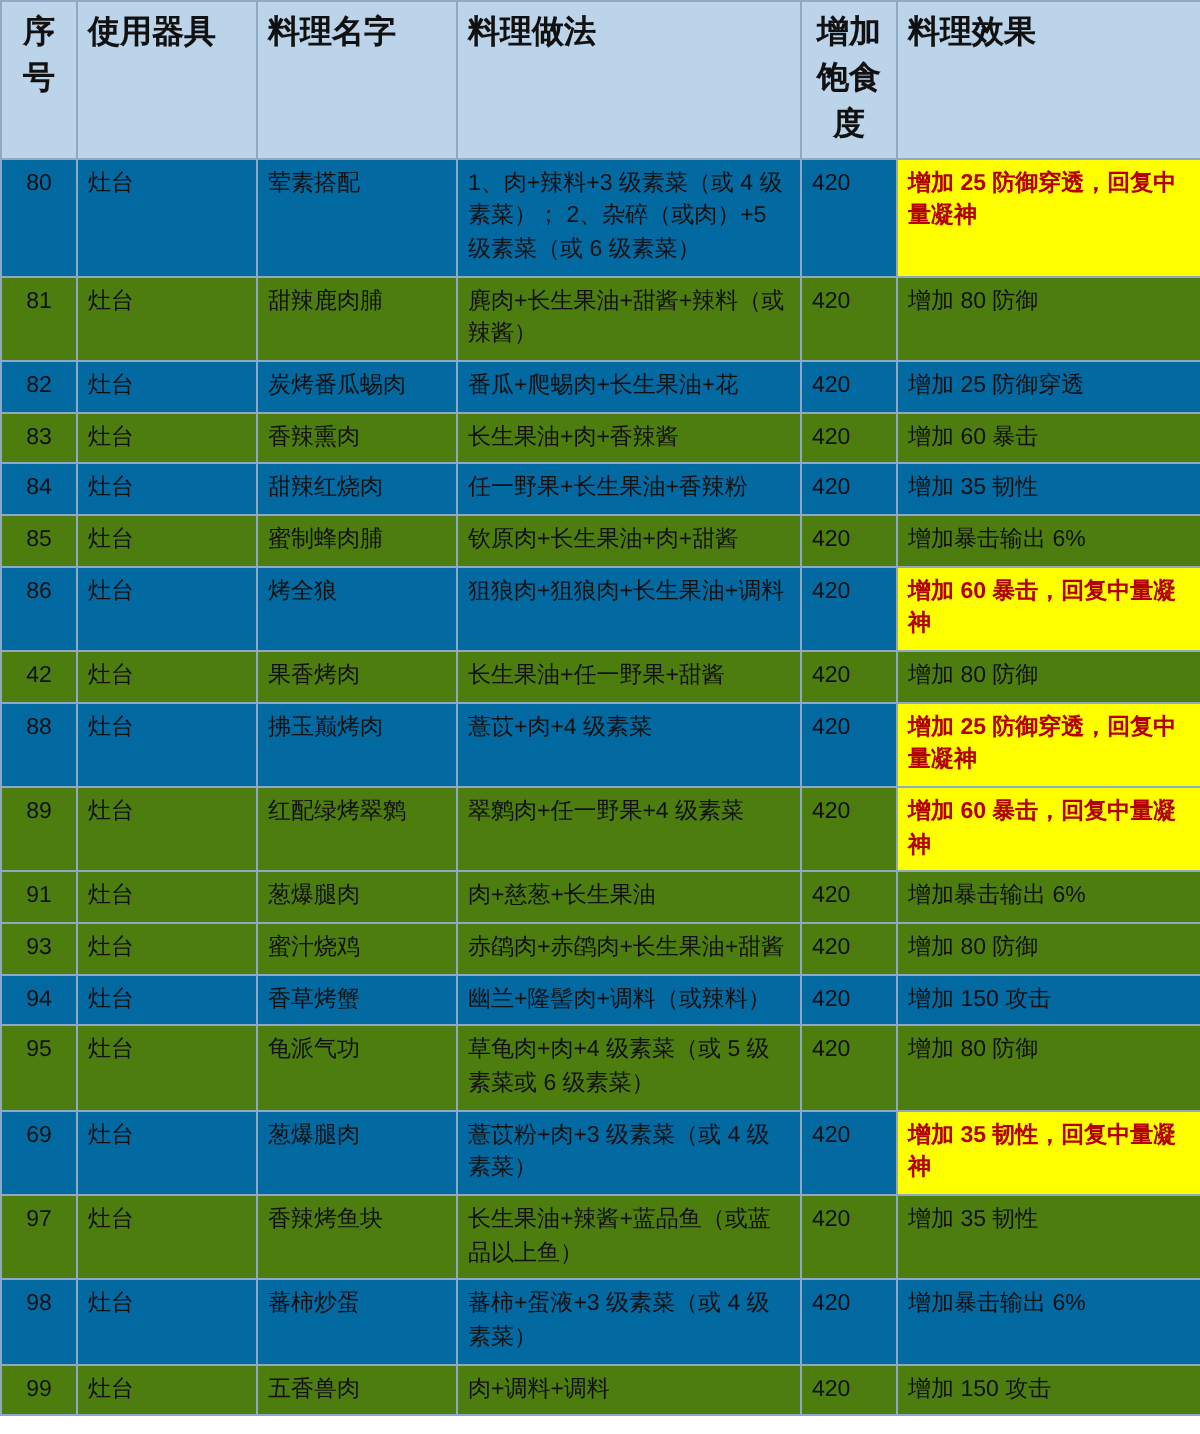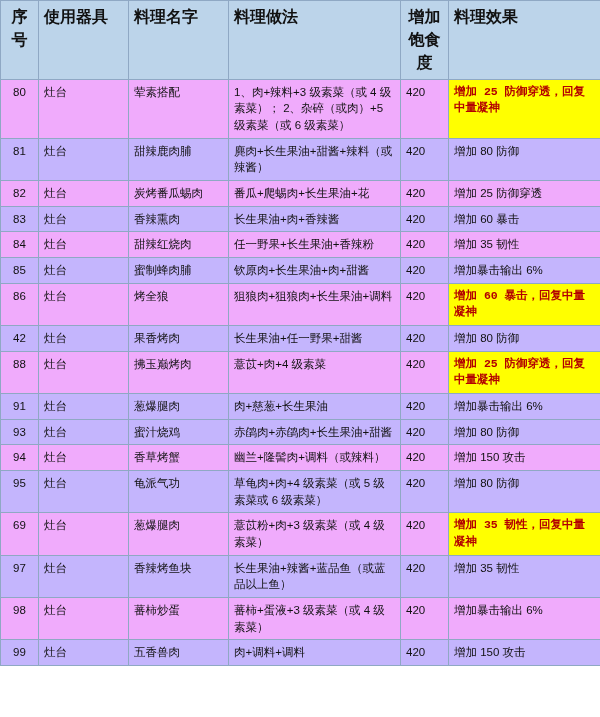--- a/index.html
+++ b/index.html
@@ -37,30 +37,29 @@
     background: #bcd4ea;
     font-weight: bold;
     text-align: left;
     font-size: 16px;
     padding-top: 8px;
     padding-bottom: 8px;
     vertical-align: middle;
   }
   thead th.center { text-align: center; }
 
-  tbody tr.row-odd td { background: #f0abfc; }
-  tbody tr.row-even td { background: #c4b5fd; }
+  tbody tr.row-odd td { background: #0369a1; }
+  tbody tr.row-even td { background: #4d7c0f; }
 
   td.idx { text-align: center; }
   td.full { text-align: left; }
   td.effect-hl {
     background: #ffff00 !important;
     color: #b30000;
     font-weight: bold;
-    font-family: Liberation Mono, monospace;
   }
   .nowrap-cell { white-space: normal; }
 </style>
 </head>
 <body>
 
 <table id="recipe-table">
   <colgroup>
     <col class="c-idx">
     <col class="c-tool">
@@ -147,20 +146,28 @@
       </tr>
       <tr class="row-odd">
         <td class="idx">88</td>
         <td class="">灶台</td>
         <td class="">拂玉巅烤肉</td>
         <td class="nowrap-cell">薏苡+肉+4 级素菜</td>
         <td class="full">420</td>
         <td class="effect-hl">增加 25 防御穿透，回复中量凝神</td>
       </tr>
       <tr class="row-even">
+        <td class="idx">89</td>
+        <td class="">灶台</td>
+        <td class="">红配绿烤翠鹩</td>
+        <td class="nowrap-cell">翠鹩肉+任一野果+4 级素菜</td>
+        <td class="full">420</td>
+        <td class="effect-hl">增加 60 暴击，回复中量凝神</td>
+      </tr>
+      <tr class="row-even">
         <td class="idx">91</td>
         <td class="">灶台</td>
         <td class="">葱爆腿肉</td>
         <td class="nowrap-cell">肉+慈葱+长生果油</td>
         <td class="full">420</td>
         <td class="">增加暴击输出 6%</td>
       </tr>
       <tr class="row-even">
         <td class="idx">93</td>
         <td class="">灶台</td>

